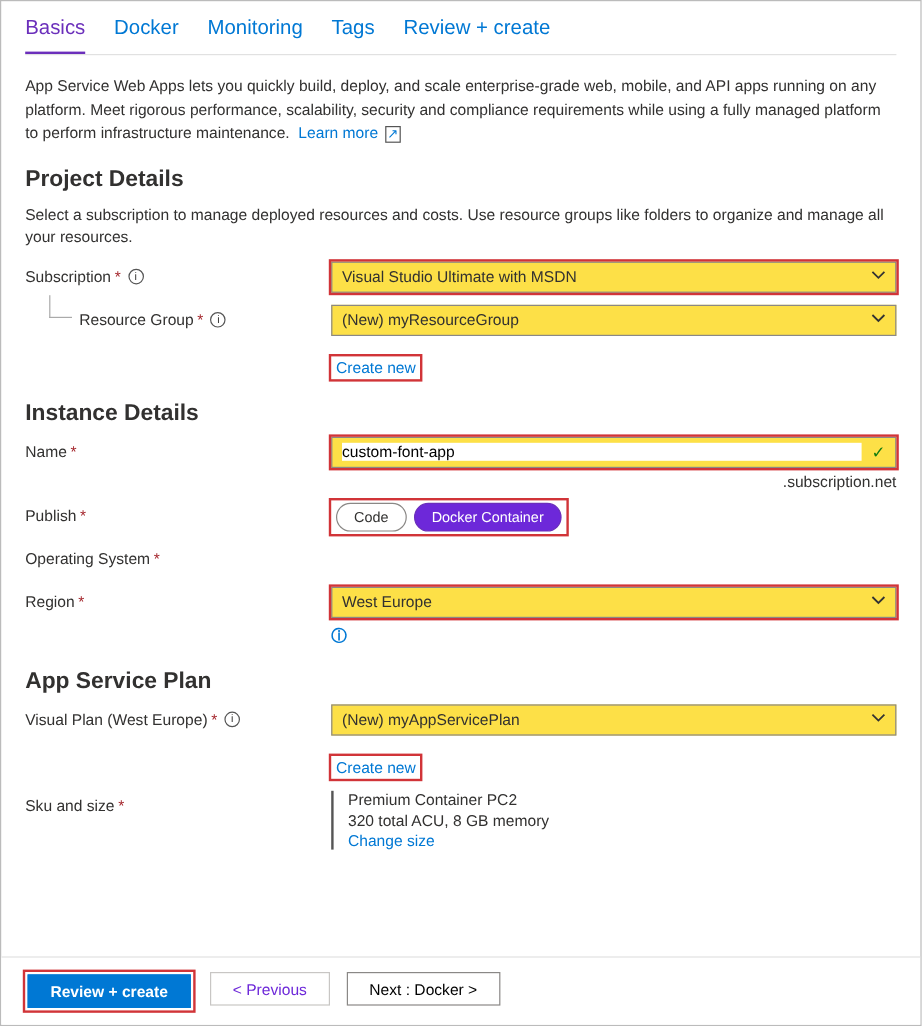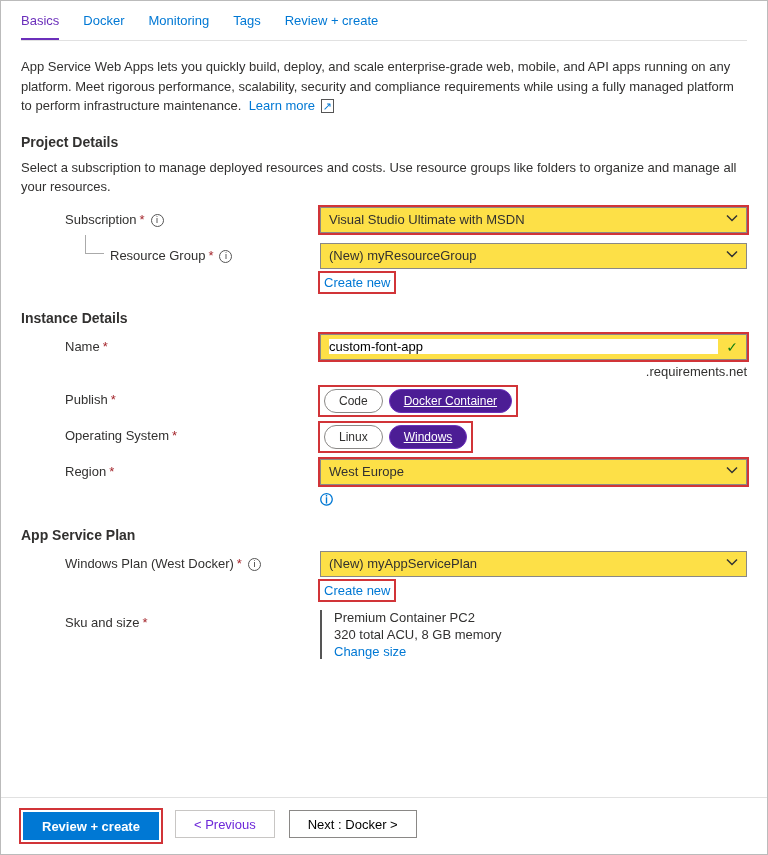--- a/index.html
+++ b/index.html
@@ -18,34 +18,34 @@
     display: flex;
     gap: 24px;
     border-bottom: 1px solid #e1e1e1;
     padding: 12px 0 0 0;
     margin-bottom: 16px;
   }
   .tab {
     color: #0078d4;
     padding-bottom: 10px;
     cursor: pointer;
-    font-size: 13px;
+    font-size: 17px;
   }
   .tab.active {
     color: #6b2fbb;
     border-bottom: 2px solid #6b2fbb;
     font-weight: 400;
   }
   .intro { line-height: 1.5; font-size: 13px; margin-bottom: 10px; }
   .learn-link { color: #0078d4; cursor: pointer; }
   .ext-icon::after { content: "\2197"; font-size: 11px; margin-left: 2px; border: 1px solid #555; padding: 0 1px;}
-  h3.section-title { font-size: 14px; font-weight: 600; margin-top: 18px; margin-bottom: 8px; }
+  h3.section-title { font-size: 19px; font-weight: 600; margin-top: 18px; margin-bottom: 8px; }
   .section-desc { line-height: 1.5; margin-bottom: 10px; }
   .form-row { display: flex; align-items: flex-start; margin-bottom: 8px; min-height: 28px; }
-  .label-col { width: 255px; padding-top: 5px; display:flex; align-items:flex-end;margin-left:44px; }
+  .label-col { width: 255px; padding-top: 5px; display:flex; align-items:center; }
   .label-col.indent {  padding-left: 45px; position:relative;}
   .label-col.indent::before{ content:""; position:absolute; left:20px; top:-8px; width:18px; height:18px; border-left:1px solid #aaa; border-bottom:1px solid #aaa;}
   .req { color: #a4262c; margin-left: 3px; }
   .info-icon {
     display: inline-flex;
     width: 13px; height: 13px;
     border: 1px solid #555;
     border-radius: 50%;
     align-items: center; justify-content: center;
     font-size: 9px;
@@ -64,37 +64,36 @@
     align-items: center;
     position: relative;
     cursor: pointer;
   }
   .select-box .chev {
     position: absolute; right: 8px; top: 50%; transform: translateY(-50%);
   }
   .text-input input { border: none; outline: none; width: 100%; font-size: 13px; font-family: inherit; }
   .check-mark { position:absolute; right:8px; top:4px; color:#107c10; font-size:14px;}
   .suffix { text-align: right; font-size: 13px; margin-top: 4px; }
-  .sublink { color: #0078d4; font-size: 13px; cursor: pointer; margin-top: 4px; display: inline-block; }
+  .sublink { color: #0078d4; font-size: 13px; cursor: pointer; margin-top: 17px; display: inline-block; }
   .highlight { outline: 2px solid #d13438; outline-offset: 0px; }
   .highlight-box { padding: 2px 4px; display:inline-block;}
   .pill-group { display: flex; gap: 6px; align-items: center; }
   .pill {
     border: 1px solid #8a8886;
     border-radius: 20px;
     padding: 4px 14px;
     font-size: 12px;
     cursor: pointer;
     background: #fff;
   }
   .pill.selected {
-    background: #4c1d95;
+    background: #6d28d9;
     color: #fff;
     border-color: #6b2fbb;
-    text-decoration: underline;
   }
   .hint-row { display:flex; align-items:center; gap:6px; margin-top:6px; color:#555;}
   .hint-icon { color:#0078d4; font-weight:bold;}
   .plan-box { border-left: 2px solid #555; padding-left: 12px; }
   .plan-title { font-weight: 400; margin-bottom: 2px;}
   .footer {
     position: absolute; bottom: 0; left: 0; right: 0;
     border-top: 1px solid #e1e1e1;
     padding: 12px 20px;
     display: flex; gap: 14px;
@@ -171,21 +170,21 @@
   <div class="form-row">
     <div class="label-col">
       <span>Name</span>
         <span class="req">*</span>
     </div>
     <div class="control-col">
       <div class="text-input highlight">
         <input value="custom-font-app" style="">
         <span class="check-mark">✓</span>
       </div>
-      <div class="suffix">.requirements.net</div>
+      <div class="suffix">.subscription.net</div>
     </div>
   </div>
 
   <div class="form-row">
     <div class="label-col">
       <span>Publish</span>
         <span class="req">*</span>
     </div>
     <div class="control-col">
       <span class="pill-group highlight highlight-box" style="display:inline-flex;">
@@ -193,26 +192,20 @@
         <span class="pill selected">Docker Container</span>
       </span>
     </div>
   </div>
 
   <div class="form-row">
     <div class="label-col">
       <span>Operating System</span>
         <span class="req">*</span>
     </div>
-    <div class="control-col">
-      <span class="pill-group highlight highlight-box" style="display:inline-flex;">
-        <span class="pill">Linux</span>
-        <span class="pill selected">Windows</span>
-      </span>
-    </div>
   </div>
 
   <div class="form-row">
     <div class="label-col">
       <span>Region</span>
         <span class="req">*</span>
     </div>
     <div class="control-col">
       <div class="select-box highlight">
         <span>West Europe</span>
@@ -223,21 +216,21 @@
       <div class="hint-row">
         <span class="hint-icon">ⓘ</span>
       </div>
     </div>
   </div>
 
   <h3 class="section-title">App Service Plan</h3>
 
   <div class="form-row">
     <div class="label-col">
-      <span>Windows Plan (West Docker)</span>
+      <span>Visual Plan (West Europe)</span>
         <span class="req">*</span>
       <span class="info-icon">i</span>
     </div>
     <div class="control-col">
       <div class="select-box">
         <span>(New) myAppServicePlan</span>
         <span class="chev"><svg class="chev-svg" viewBox="0 0 12 12">
               <path d="M1 3l5 5 5-5" stroke="#333" fill="none" stroke-width="1.5"></path>
             </svg></span>
       </div>

